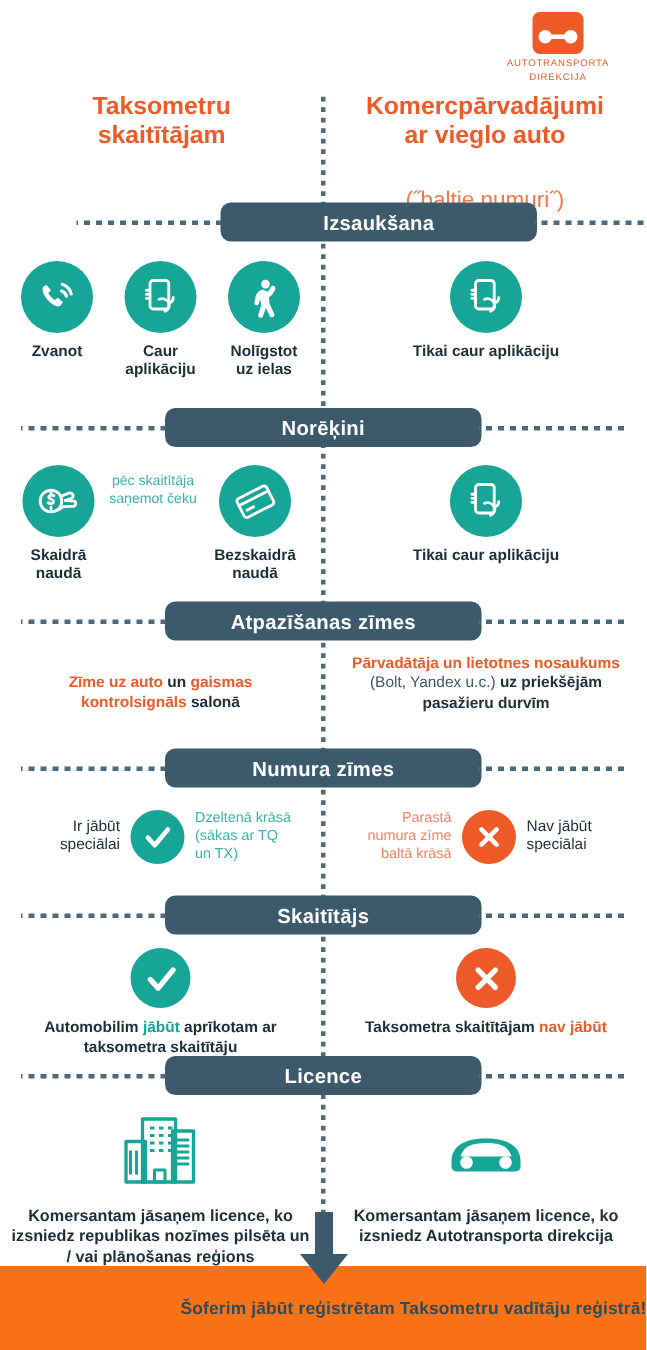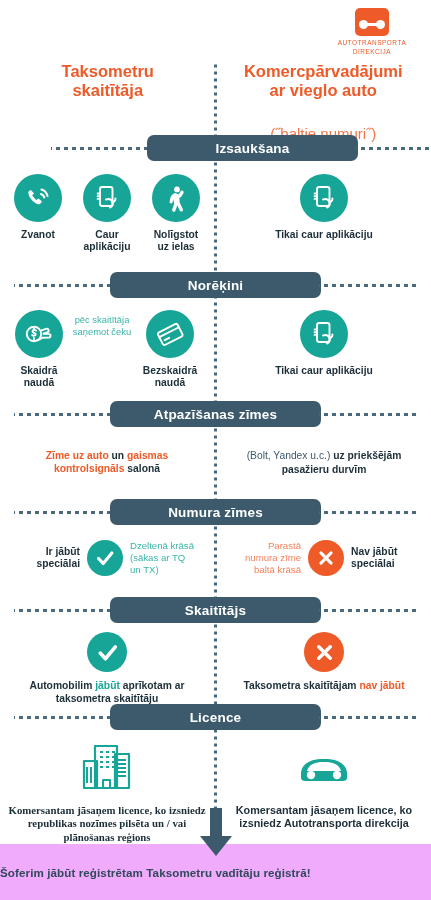--- a/index.html
+++ b/index.html
@@ -202,21 +202,21 @@
 
   
   .plate-row {
     display: flex;
     align-items: center;
     justify-content: center;
     gap: 7px;
   }
   .plate-label {
     font-size: 10.3px;
-    font-weight: bold;
+    font-weight: normal;
     color: #1c2e38;
     line-height: 1.2;
     width: 64px;
   }
   .plate-label.r { text-align: left; }
   .plate-label.l { text-align: right; }
   .plate-note {
     font-size: 9.6px;
     line-height: 1.25;
     width: 68px;
@@ -236,24 +236,24 @@
     left: 198px;
     top: 808px;
     z-index: 4;
   }
   .footer-bar {
     position: absolute;
     left: 0;
     bottom: 0;
     width: 431px;
     height: 56px;
-    background: #f0abfc;
+    background: #f97316;
     display: flex;
     align-items: center;
-    justify-content: flex-start;
+    justify-content: flex-end;
     z-index: 2;
   }
   .footer-bar span {
     font-size: 11.6px;
     font-weight: bold;
     color: #2f4a59;
     letter-spacing: 0.1px;
   }
 </style>
 </head>
@@ -269,21 +269,21 @@
     </div>
     <div class="logo-text">
       <div>AUTOTRANSPORTA</div>
       <div>DIREKCIJA</div>
     </div>
   </div>
 
   <div class="titles">
     <div class="col-title">
       <div>Taksometru</div>
-      <div>skaitītāja</div>
+      <div>skaitītājam</div>
     </div>
     <div class="col-title">
       <div>Komercpārvadājumi</div>
       <div>ar vieglo auto</div>
       <div class="sub">(˝baltie numuri˝)</div>
     </div>
   </div>
 
   <div class="v-divider"></div>
 
@@ -420,21 +420,21 @@
   </div>
 
   <div class="block" style="top:449px;height:50px;">
     <div class="half left">
       <div class="txt-center">
         <span class="o">Zīme uz auto </span><span>un </span><span class="o">gaismas kontrolsignāls </span><span>salonā</span>
       </div>
     </div>
     <div class="half right" style="top:-13px;">
       <div class="txt-center">
-        <br>
+        <span class="o">Pārvadātāja un lietotnes nosaukums</span><br>
         <span class="muted-dark">(Bolt, Yandex u.c.) </span><span>uz priekšējām pasažieru durvīm</span>
       </div>
     </div>
   </div>
 
   <div class="bar-row" style="top:499px;">
     <div class="dash-left"></div>
     <div class="bar-pill">Numura zīmes</div>
     <div class="dash-right"></div>
   </div>
@@ -505,21 +505,21 @@
         <svg width="52" height="50" viewBox="0 0 52 50" fill="none" stroke="#16a596" stroke-width="2.2" stroke-linejoin="round">
           <rect x="14" y="4" width="22" height="42"></rect>
           <rect x="3" y="19" width="13" height="27"></rect>
           <rect x="34" y="12" width="14" height="34"></rect>
           <path d="M19 10h3M25 10h3M31 10h3M19 15h3M25 15h3M31 15h3M19 20h3M25 20h3M31 20h3M19 25h3M25 25h3M31 25h3" stroke-width="2"></path>
           <path d="M37 18h8M37 22h8M37 26h8M37 30h8M37 34h8" stroke-width="2"></path>
           <path d="M6 25v16M10 25v16" stroke-width="2"></path>
           <rect x="22" y="38" width="7" height="8" stroke-width="2"></rect>
         </svg>
       </div>
-      <div class="cap-wide" style="padding:0 6px;font-family:Liberation Serif, serif;">Komersantam jāsaņem licence, ko izsniedz republikas nozīmes pilsēta un / vai plānošanas reģions</div>
+      <div class="cap-wide" style="padding:0 6px;">Komersantam jāsaņem licence, ko izsniedz republikas nozīmes pilsēta un / vai plānošanas reģions</div>
     </div>
 
     <div class="half right">
       <div style="text-align:center;margin-bottom:14px;margin-top:12px;">
         <svg width="62" height="32" viewBox="0 0 62 32">
           <path d="M8 20 C8 12 14 5 31 5 C48 5 54 12 54 20 L54 24 C54 26 52 27 50 27 L12 27 C10 27 8 26 8 24 Z" fill="#16a596"></path>
           <path d="M14 17 C16 10 22 8 31 8 C40 8 46 10 48 17 Z" fill="#ffffff"></path>
           <circle cx="18" cy="21" r="4.2" fill="#ffffff"></circle>
           <circle cx="44" cy="21" r="4.2" fill="#ffffff"></circle>
         </svg>

